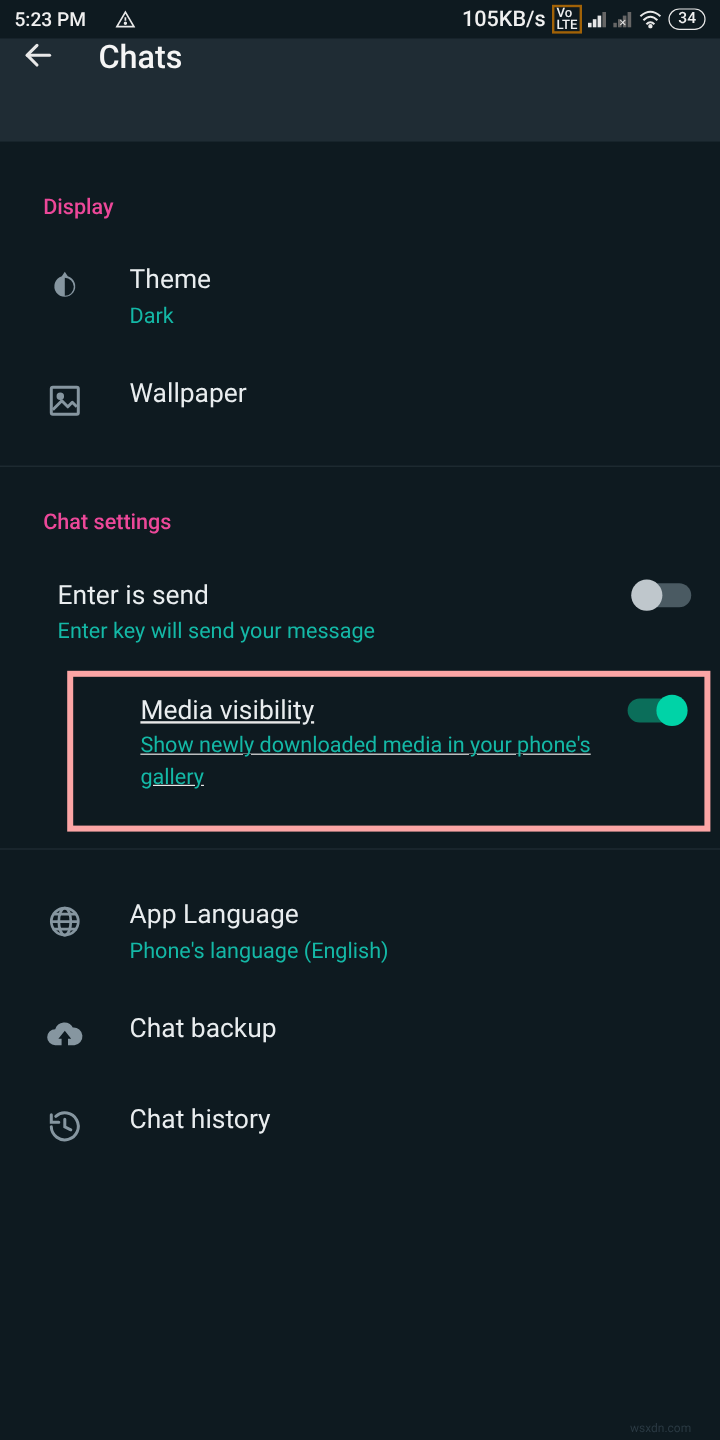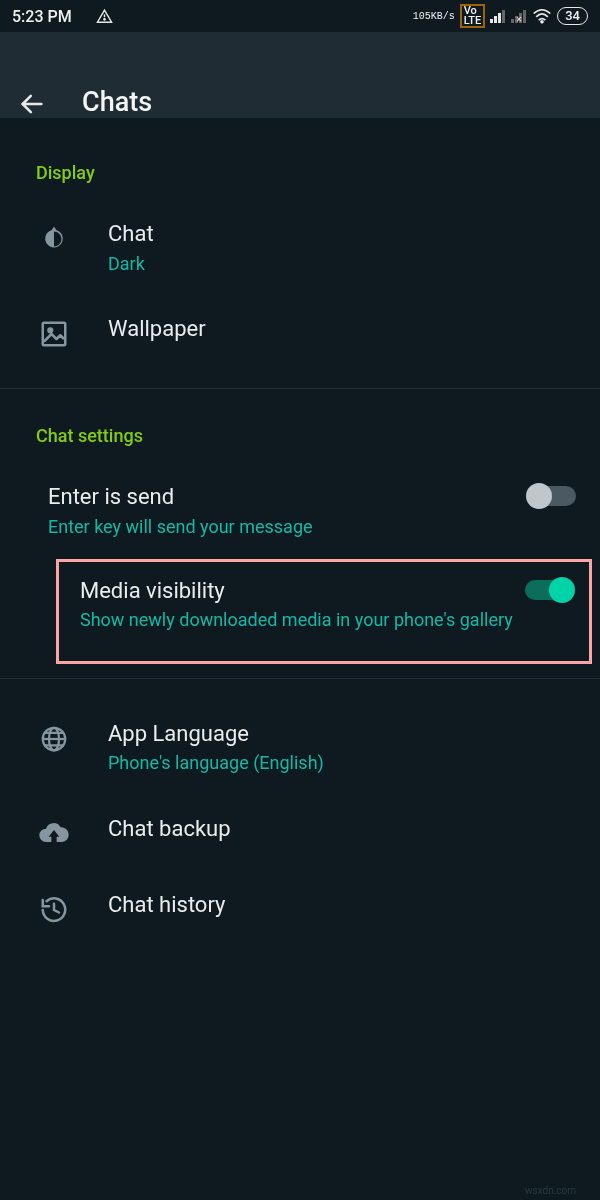--- a/index.html
+++ b/index.html
@@ -29,32 +29,32 @@
     border: 1.5px solid #e8e8e8;
     border-radius: 10px;
     padding: 0 7px;
     font-size: 13px;
     line-height: 16px;
   }
   .app-bar {
     height: 86px;
     background: #1f2c34;
     display: flex;
-    align-items: flex-end;
+    align-items: flex-start;
     padding: 0 18px;
     gap: 36px;
   }
   .app-title {
     font-size: 27px;
     font-weight: 500;
     color: #f5f5f5;
   }
   .content { padding-top: 32px; }
   .section-header {
-    color: #84cc16;
+    color: #ec4899;
     font-size: 18px;
     font-weight: 500;
     padding: 12px 36px 20px;
   }
   .row {
     display: flex;
     align-items: flex-start;
     padding: 16px 24px 22px 36px;
     gap: 36px;
   }
@@ -105,23 +105,24 @@
   .toggle.off .knob { left: -2px; background: #bfc7cc; }
   .toggle.on { background: #0b6e5a; }
   .toggle.on .knob { right: -2px; background: #00d3a7; }
   .divider {
     height: 1px;
     background: #222e35;
     margin: 14px 0 24px;
   }
   .no-icon-indent { padding-left: 48px; }
   .highlight {
-    border: 3px solid #fca5a5;
+    border: 5px solid #fca5a5;
     margin: -2px 8px 10px 56px;
-    padding: 14px 16px 28px 21px;
+    padding: 14px 16px 28px 56px;
+    text-decoration: underline;
   }
   .highlight .row-body { padding-right: 4px; }
   .watermark {
     position: absolute;
     right: 24px;
     bottom: 4px;
     font-size: 10px;
     color: #2a3942;
   }
 </style>
@@ -131,21 +132,21 @@
 <div class="status-bar">
   <div class="status-left">
     <span>5:23 PM</span>
     <svg width="17" height="17" viewBox="0 0 24 24" fill="none" stroke="#e8e8e8" stroke-width="2">
         <path d="M12 3 L22 20 H2 Z"></path>
         <circle cx="12" cy="16" r="1" fill="#e8e8e8"></circle>
         <line x1="12" y1="9" x2="12" y2="13"></line>
       </svg>
   </div>
   <div class="status-right">
-    <span style="font-size:10px;font-family:Liberation Mono, monospace;">105KB/s</span>
+    <span style="font-size:18px;">105KB/s</span>
     <span class="glyph" style="font-size:11px;border:2px solid #a16207;padding:0 2px;line-height:10px;">Vo<br>LTE</span>
     <svg width="16" height="14" viewBox="0 0 16 14">
         <rect x="0" y="10" width="3" height="4" fill="#e8e8e8"></rect>
         <rect x="4" y="7" width="3" height="7" fill="#e8e8e8"></rect>
         <rect x="8" y="4" width="3" height="10" fill="#e8e8e8"></rect>
         <rect x="12" y="1" width="3" height="13" fill="#666"></rect>
       </svg>
     <svg width="16" height="14" viewBox="0 0 16 14">
         <rect x="0" y="10" width="3" height="4" fill="#666"></rect>
         <rect x="4" y="7" width="3" height="7" fill="#666"></rect>
@@ -175,21 +176,21 @@
 
   <div class="section-header">Display</div>
 
   <div class="row">
     <div class="row-icon">
       <svg width="30" height="30" viewBox="0 0 24 24" fill="#8696a0">
           <path d="M12 2 L14 5 A7 7 0 1 1 10 5 Z M12 6 V18 A6 6 0 0 0 12 6 Z"></path>
         </svg>
     </div>
     <div class="row-body">
-      <div class="row-title">Chat</div>
+      <div class="row-title">Theme</div>
       <div class="row-sub">Dark</div>
     </div>
   </div>
 
   <div class="row">
     <div class="row-icon">
       <svg width="30" height="30" viewBox="0 0 24 24" fill="none" stroke="#8696a0" stroke-width="2">
           <rect x="3" y="3" width="18" height="18" rx="1"></rect>
           <circle cx="9" cy="9" r="1.5" fill="#8696a0"></circle>
           <path d="M4 18 L10 12 L14 16 L17 13 L20 16" stroke-linejoin="round"></path>

